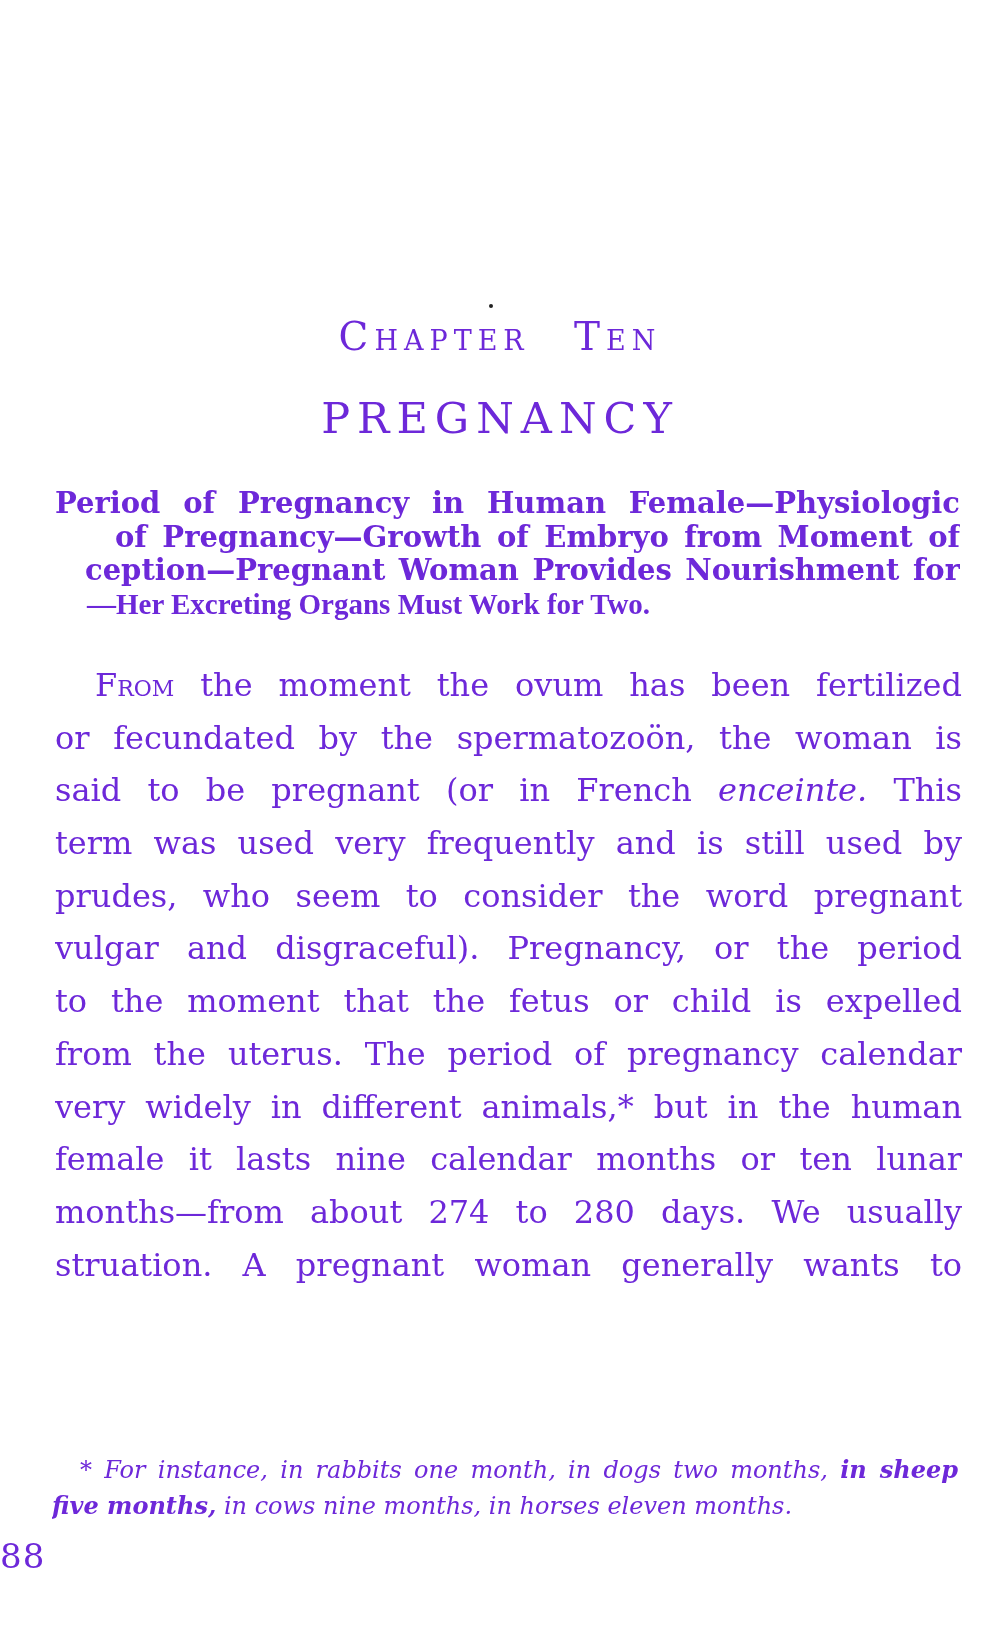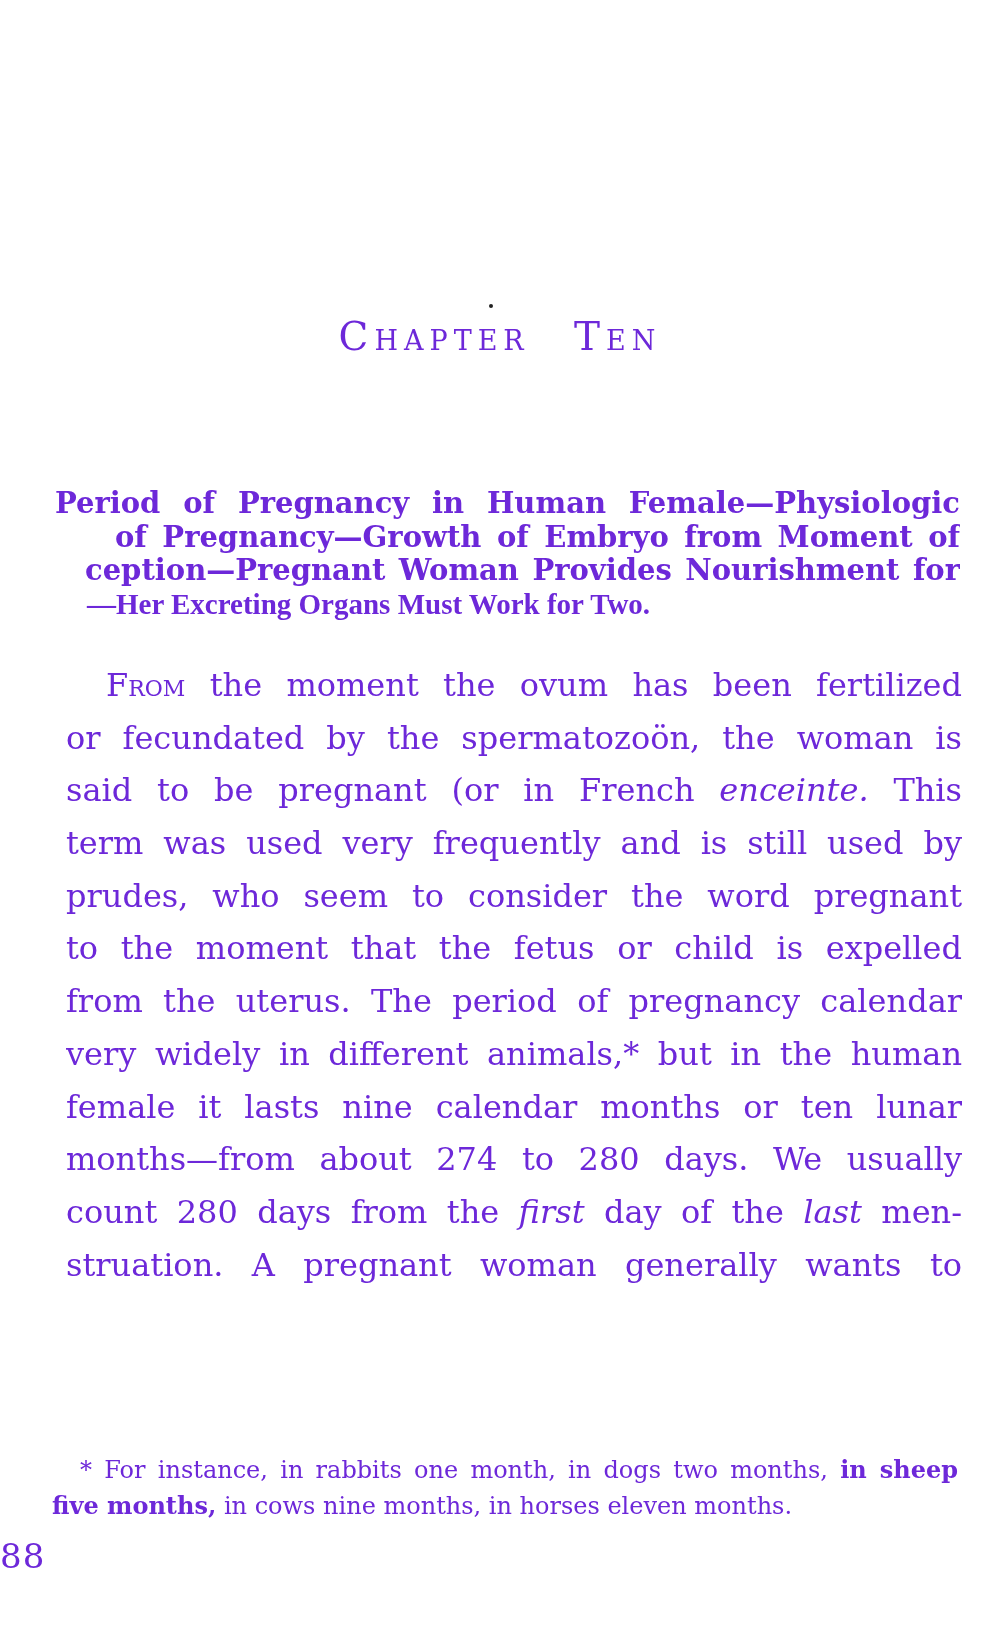--- a/index.html
+++ b/index.html
@@ -61,28 +61,29 @@
   }
   .summary .line { height: 33.5px; }
   .body-text {
     position: absolute;
     top: 659px;
     left: 55px;
     right: 38px;
     font-size: 32px;
     line-height: 52.7px;
   }
-  .body-text .line { height: 52.7px; margin-left: 11px; }
+  .body-text .line { height: 52.7px; }
   .footnote {
     position: absolute;
     top: 1452px;
     left: 52px;
     right: 42px;
     font-size: 24px;
     line-height: 36px;
+    font-style: italic;
   }
   .footnote .line { height: 36px; }
   .line {
     text-align: justify;
     text-align-last: justify;
     overflow: hidden;
   }
   .line.nojust {
     text-align: left;
     text-align-last: left;
@@ -102,40 +103,41 @@
 </style>
 </head>
 <body>
 
 <div class="page">
 
   <div class="scan-dot"></div>
 
   <div class="chapter-heading">Chapter Ten</div>
 
+  <h1 class="title">PREGNANCY</h1>
 
   <div class="summary">
       <div class="line"><span>Period of Pregnancy in Human Female—Physiologic Process</span></div>
       <div class="line" style="text-indent: 60px;"><span>of Pregnancy—Growth of Embryo from Moment of Con-</span></div>
       <div class="line" style="text-indent: 30px;"><span>ception—Pregnant Woman Provides Nourishment for Two</span></div>
       <div class="line nojust" style="text-indent: 32px; font-family: Liberation Serif, serif;"><span>—Her Excreting Organs Must Work for Two.</span></div>
     </div>
 
   <div class="body-text">
       <div class="line" style="text-indent: 40px;"><span class="seg-sc">From</span><span> the moment the ovum has been fertilized</span></div>
       <div class="line"><span>or fecundated by the spermatozoön, the woman is</span></div>
       <div class="line"><span>said to be pregnant (or in French </span><span class="seg-it">enceinte.</span><span>  This</span></div>
       <div class="line"><span>term was used very frequently and is still used by</span></div>
       <div class="line"><span>prudes, who seem to consider the word pregnant</span></div>
+      <div class="line"><span>vulgar and disgraceful).  Pregnancy, or the period</span></div>
       <div class="line"><span>to the moment that the fetus or child is expelled</span></div>
       <div class="line"><span>from the uterus.  The period of pregnancy calendar</span></div>
       <div class="line"><span>very widely in different animals,* but in the human</span></div>
       <div class="line"><span>female it lasts nine calendar months or ten lunar</span></div>
       <div class="line"><span>months—from about 274 to 280 days.  We usually</span></div>
-      <div class="line"><span>count 280 days from the </span><span class="seg-it">first</span><span> day of the </span><span class="seg-it">last</span><span> men-</span></div>
       <div class="line"><span>struation.  A pregnant woman generally wants to</span></div>
     </div>
 
   <div class="footnote">
       <div class="line" style="text-indent: 28px;"><span>* For instance, in rabbits one month, in dogs two months, </span><span class="seg-bd">in sheep</span></div>
       <div class="line nojust"><span class="seg-bd">five months,</span><span> in cows nine months, in horses eleven months.</span></div>
     </div>
 
   <div class="pagenum">88</div>
 

